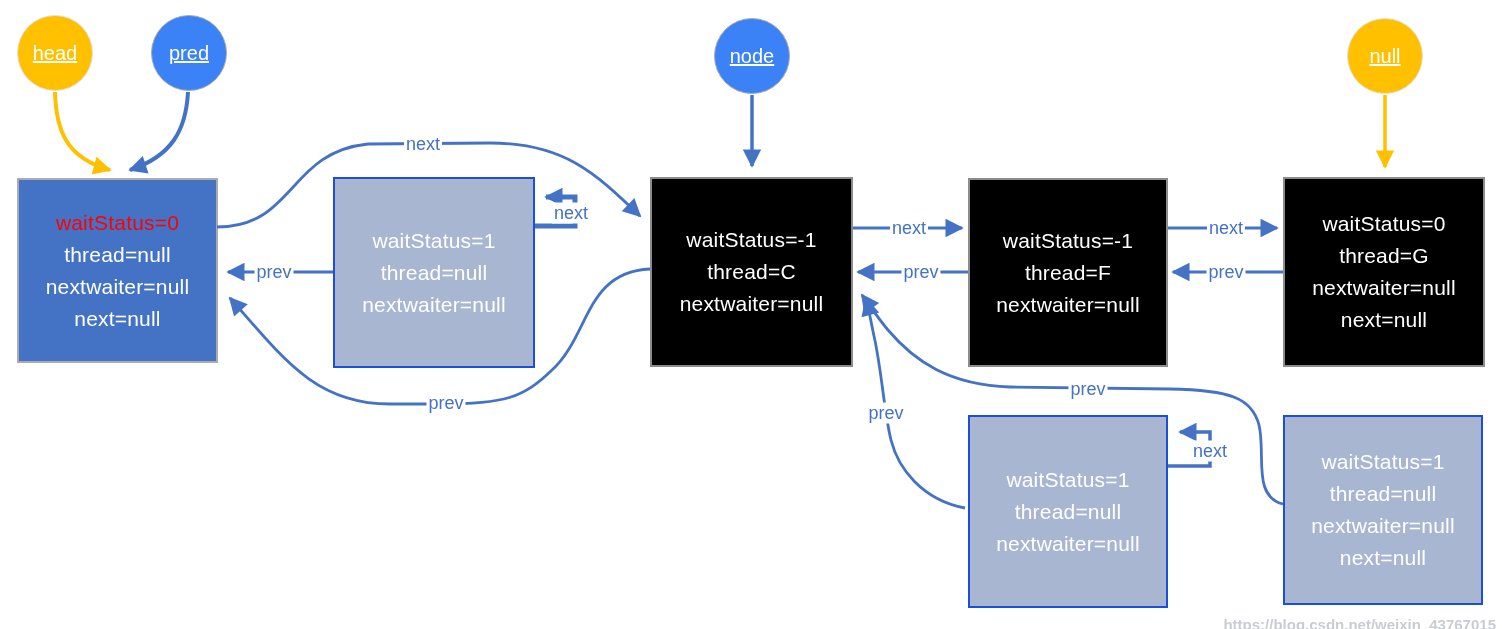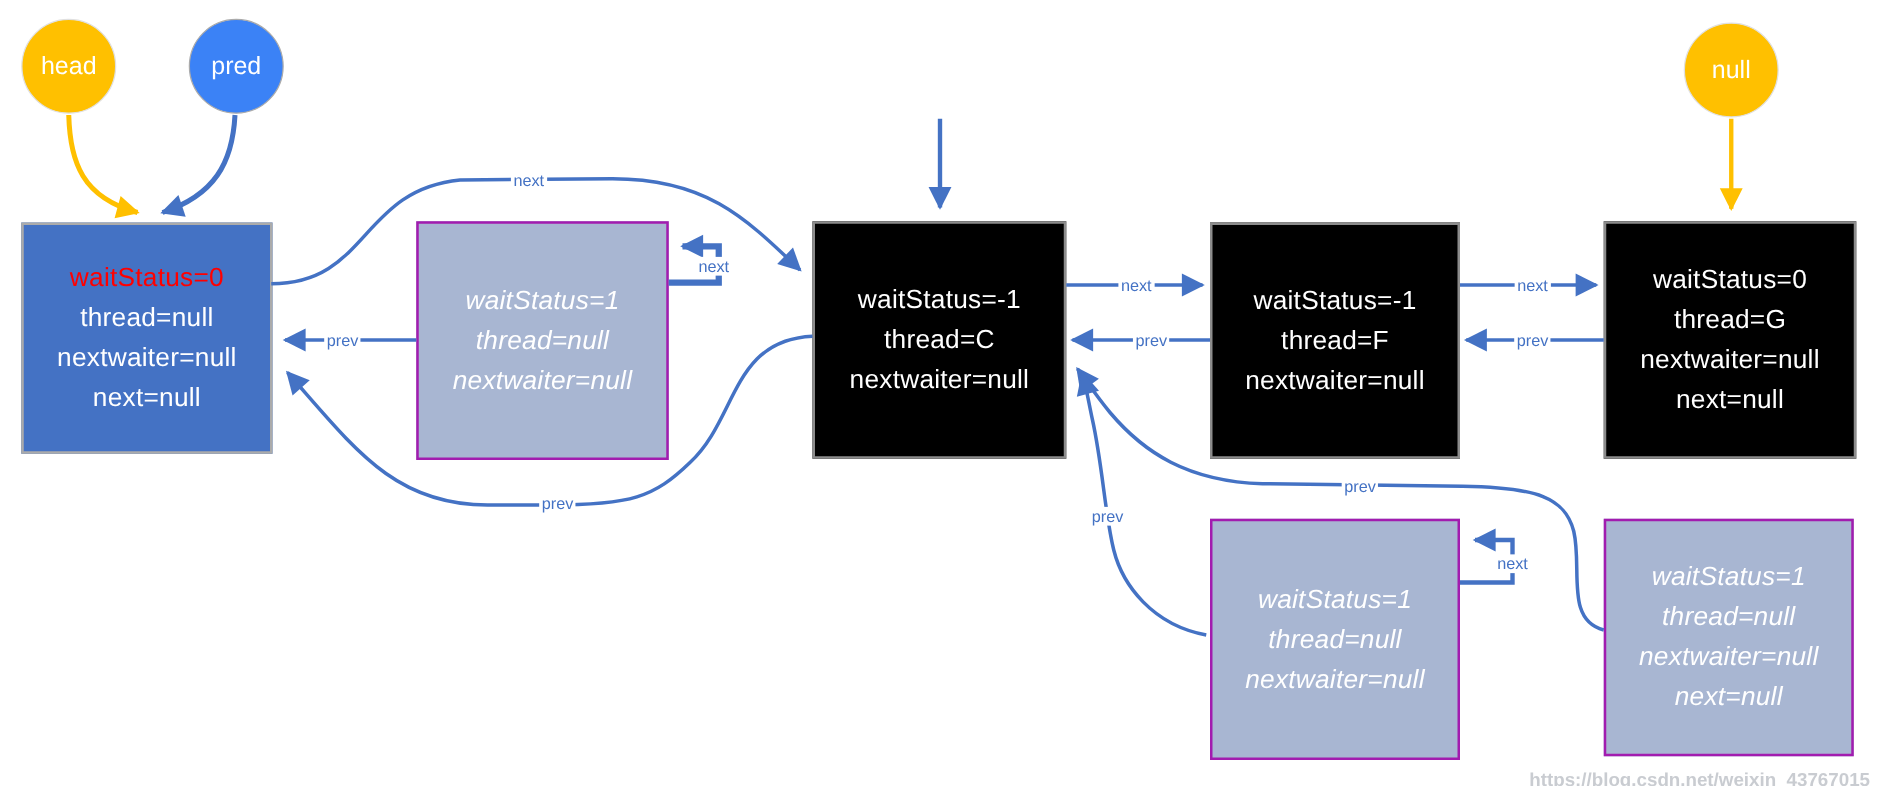--- a/index.html
+++ b/index.html
@@ -7,49 +7,53 @@
     position:relative;width:1502px;height:629px;background:#ffffff;overflow:hidden;
     font-family:"Liberation Sans",sans-serif;
   }
   .box{
     position:absolute;display:flex;flex-direction:column;justify-content:center;
     align-items:center;text-align:center;color:#ffffff;font-size:21px;line-height:32px;
     box-sizing:border-box;z-index:2;font-weight:400;letter-spacing:0.2px;
   }
   .box.blue{background:#4472C4;border:2px solid #ABABAB;}
   .box.black{background:#000000;border:2px solid #8C8C8C;}
-  .box.light{background:#A8B6D2;border:2px solid #a21caf;font-style:italic;}
+  .box.light{background:#A8B6D2;border:2px solid #1d4ed8;}
   .line-red{color:#FF0000;}
   .circle{
     position:absolute;width:76px;height:76px;border-radius:50%;display:flex;
     align-items:center;justify-content:center;color:#fff;font-size:20px;z-index:3;
     box-sizing:border-box;
+    text-decoration:underline;
   }
   .circle.yellow{background:#FFC000;border:1px solid #E0E0E0;}
   .circle.blue{background:#3b82f6;border:1px solid #ABABAB;}
   svg.arrows{position:absolute;left:0;top:0;z-index:4;pointer-events:none;}
   .elabel{
     position:absolute;transform:translate(-50%,-50%);background:#ffffff;color:#4472C4;
-    font-size:13px;padding:0 2px;z-index:5;white-space:nowrap;
+    font-size:18px;padding:0 2px;z-index:5;white-space:nowrap;
   }
   .watermark{
     position:absolute;right:6px;top:616px;color:rgba(195,198,204,0.9);
     font-size:15px;z-index:6;font-weight:bold;
   }
 </style>
 </head>
 <body>
 
 <div id="canvas">
 
   <div class="circle yellow" style="left:17px;top:15px;">
     <span>head</span>
   </div>
   <div class="circle blue" style="left:151px;top:15px;">
     <span>pred</span>
+  </div>
+  <div class="circle blue" style="left:714px;top:18px;">
+    <span>node</span>
   </div>
   <div class="circle yellow" style="left:1347px;top:18px;">
     <span>null</span>
   </div>
 
   <div class="box blue" style="left:17px;top:178px;width:201px;height:185px;">
     <span class="line-red">waitStatus=0</span>
     <span>thread=null</span>
     <span>nextwaiter=null</span>
     <span>next=null</span>

